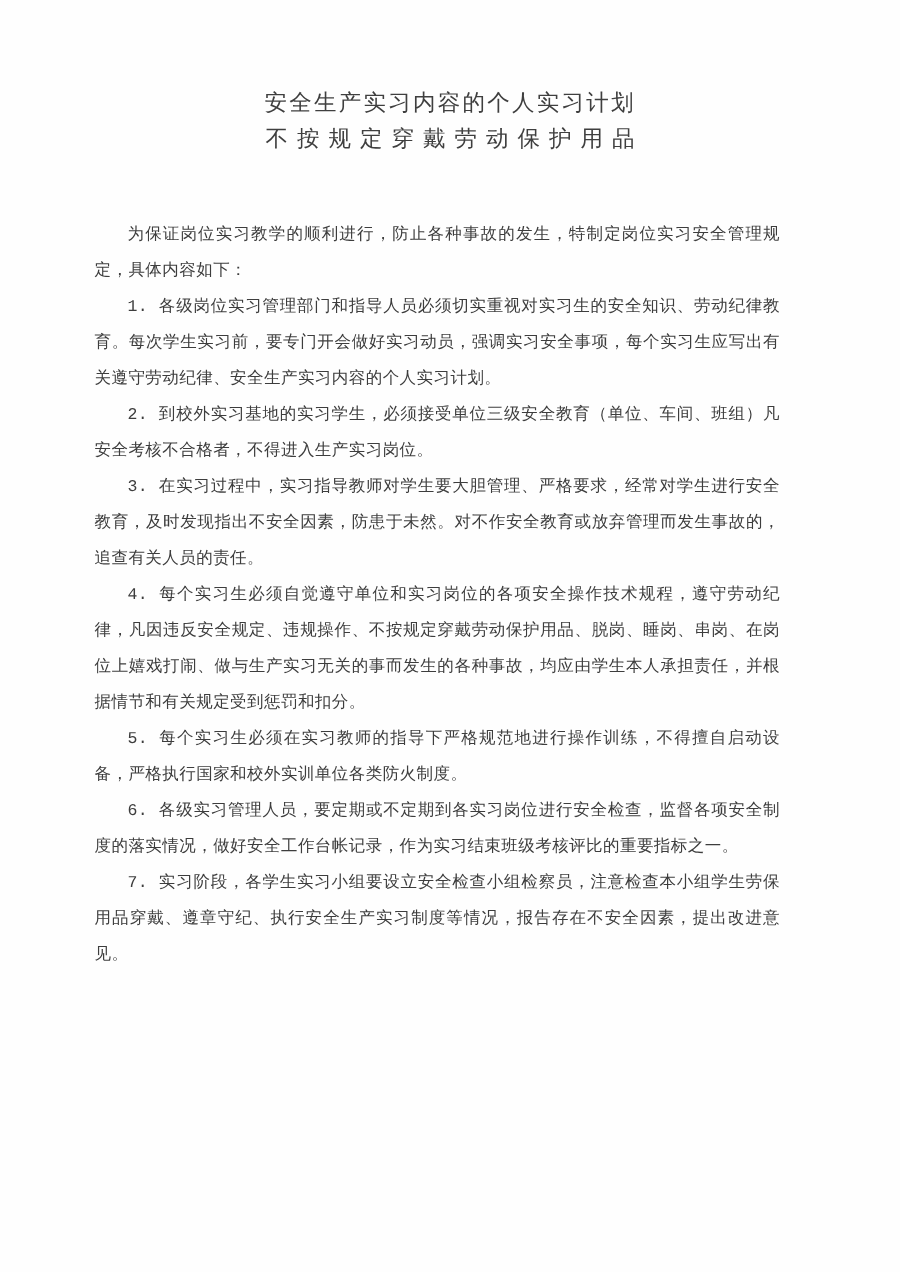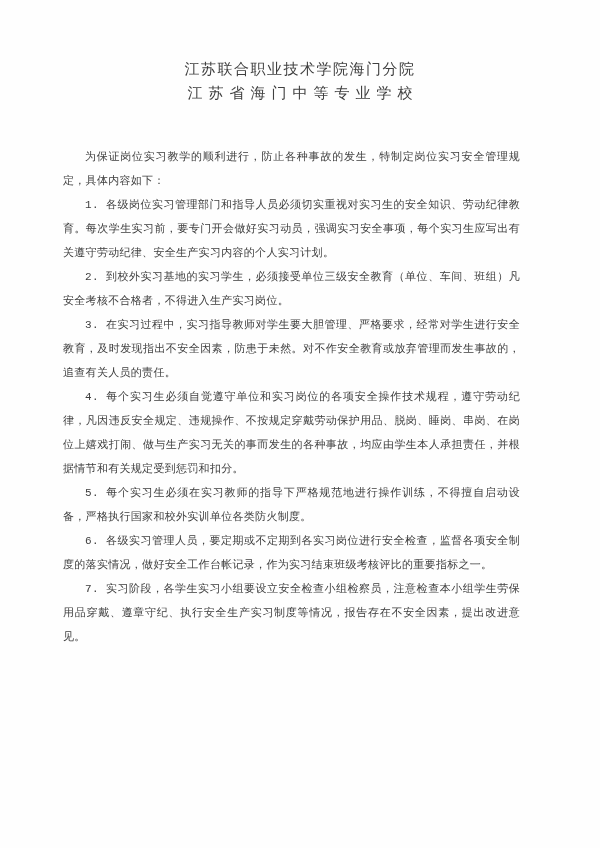--- a/index.html
+++ b/index.html
@@ -68,22 +68,22 @@
     letter-spacing: 0.5px;
     color: #4a4a4a;
   }
 </style>
 </head>
 <body>
 
 <div class="page">
 
   <div class="doc-header">
-    <div class="inst-line-1">江苏联合职业技术学院海门分院</div>
-    <div class="inst-line-2">江苏省海门中等专业学校</div>
+    <div class="inst-line-1">安全生产实习内容的个人实习计划</div>
+    <div class="inst-line-2">不按规定穿戴劳动保护用品</div>
   </div>
 
   <div class="doc-body">
     <p>为保证岗位实习教学的顺利进行，防止各种事故的发生，特制定岗位实习安全管理规定，具体内容如下：</p>
     <p>1. 各级岗位实习管理部门和指导人员必须切实重视对实习生的安全知识、劳动纪律教育。每次学生实习前，要专门开会做好实习动员，强调实习安全事项，每个实习生应写出有关遵守劳动纪律、安全生产实习内容的个人实习计划。</p>
     <p>2. 到校外实习基地的实习学生，必须接受单位三级安全教育（单位、车间、班组）凡安全考核不合格者，不得进入生产实习岗位。</p>
     <p>3. 在实习过程中，实习指导教师对学生要大胆管理、严格要求，经常对学生进行安全教育，及时发现指出不安全因素，防患于未然。对不作安全教育或放弃管理而发生事故的，追查有关人员的责任。</p>
     <p>4. 每个实习生必须自觉遵守单位和实习岗位的各项安全操作技术规程，遵守劳动纪律，凡因违反安全规定、违规操作、不按规定穿戴劳动保护用品、脱岗、睡岗、串岗、在岗位上嬉戏打闹、做与生产实习无关的事而发生的各种事故，均应由学生本人承担责任，并根据情节和有关规定受到惩罚和扣分。</p>
     <p>5. 每个实习生必须在实习教师的指导下严格规范地进行操作训练，不得擅自启动设备，严格执行国家和校外实训单位各类防火制度。</p>
     <p>6. 各级实习管理人员，要定期或不定期到各实习岗位进行安全检查，监督各项安全制度的落实情况，做好安全工作台帐记录，作为实习结束班级考核评比的重要指标之一。</p>

